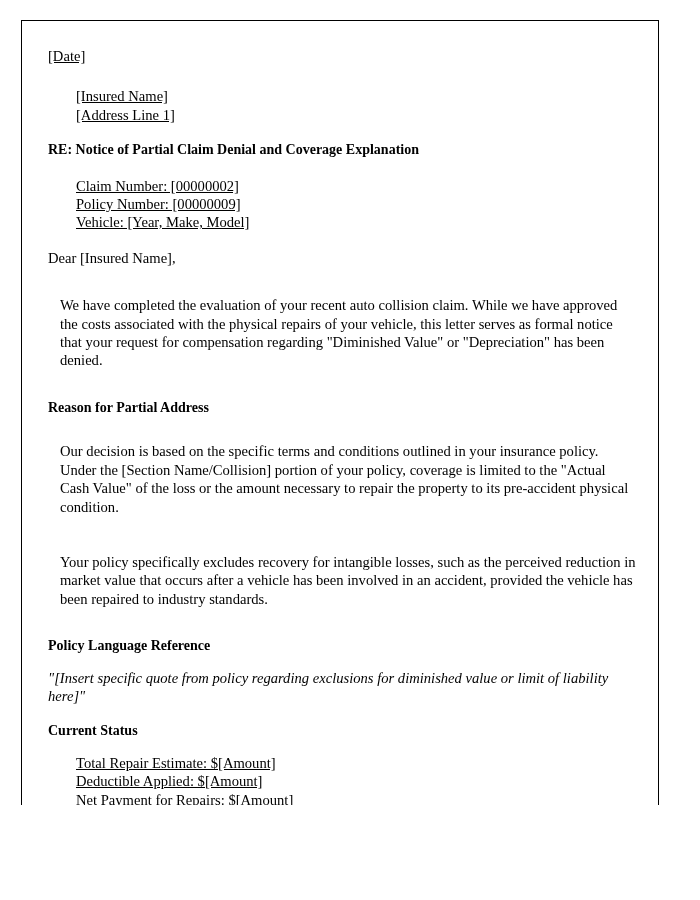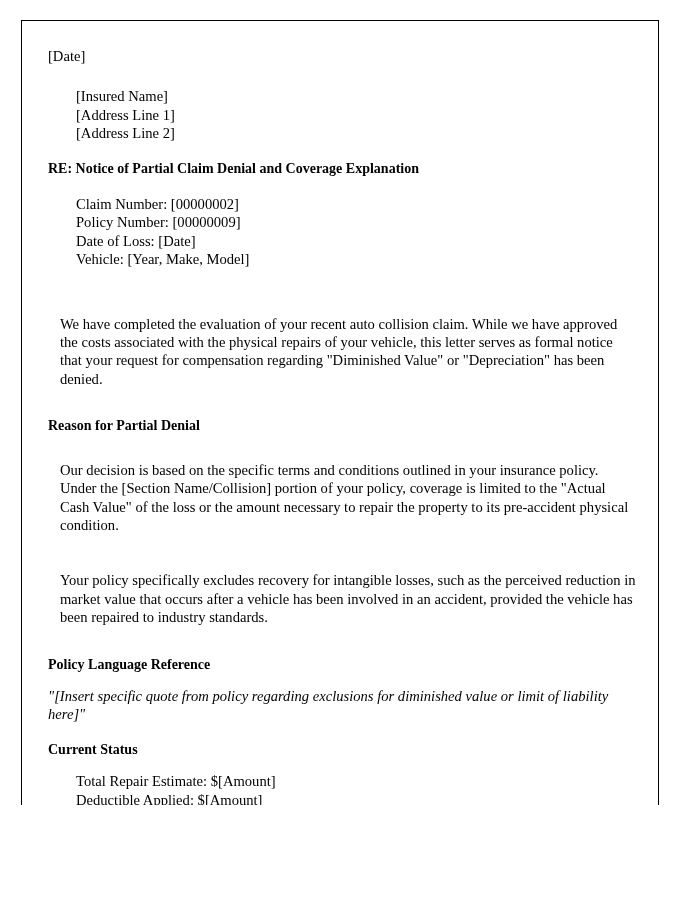--- a/index.html
+++ b/index.html
@@ -41,20 +41,21 @@
   }
 
   .doc-text {
     font-size: 14.6px;
     line-height: 18.4px;
   }
 
   
   .block {
     margin: 0;
+    text-decoration: underline;
   }
   .gap-lg { height: 22px; }
   .gap-md { height: 17px; }
   .gap-sm { height: 13px; }
 
   .addr-line,
   .meta-line,
   .status-line {
     display: block;
     white-space: nowrap;
@@ -91,46 +92,45 @@
   <div class="page">
     <div class="page-inner doc-text">
 
       <div class="block">[Date]</div>
 
       <div class="gap-lg"></div>
 
       <div class="block">
         <span class="addr-line">[Insured Name]</span>
         <span class="addr-line">[Address Line 1]</span>
-        <span class="addr-line">[Address Line 2]</span>
       </div>
 
       <div class="gap-md"></div>
 
       <div class="heading">RE: Notice of Partial Claim Denial and Coverage Explanation</div>
 
       <div class="gap-md"></div>
 
       <div class="block">
         <span class="meta-line">Claim Number: [00000002]</span>
         <span class="meta-line">Policy Number: [00000009]</span>
-        <span class="meta-line">Date of Loss: [Date]</span>
         <span class="meta-line">Vehicle: [Year, Make, Model]</span>
       </div>
 
       <div class="gap-md"></div>
 
+      <div class="salutation">Dear [Insured Name],</div>
 
       <div class="gap-md"></div>
 
       <p class="para">We have completed the evaluation of your recent auto collision claim. While we have approved the costs associated with the physical repairs of your vehicle, this letter serves as formal notice that your request for compensation regarding "Diminished Value" or "Depreciation" has been denied.</p>
 
       <div class="gap-md"></div>
 
-      <div class="heading">Reason for Partial Denial</div>
+      <div class="heading">Reason for Partial Address</div>
 
       <div class="gap-sm"></div>
 
       <p class="para">Our decision is based on the specific terms and conditions outlined in your insurance policy. Under the [Section Name/Collision] portion of your policy, coverage is limited to the "Actual Cash Value" of the loss or the amount necessary to repair the property to its pre-accident physical condition.</p>
 
       <div class="gap-sm"></div>
 
       <p class="para">Your policy specifically excludes recovery for intangible losses, such as the perceived reduction in market value that occurs after a vehicle has been involved in an accident, provided the vehicle has been repaired to industry standards.</p>
 
       <div class="gap-md"></div>

